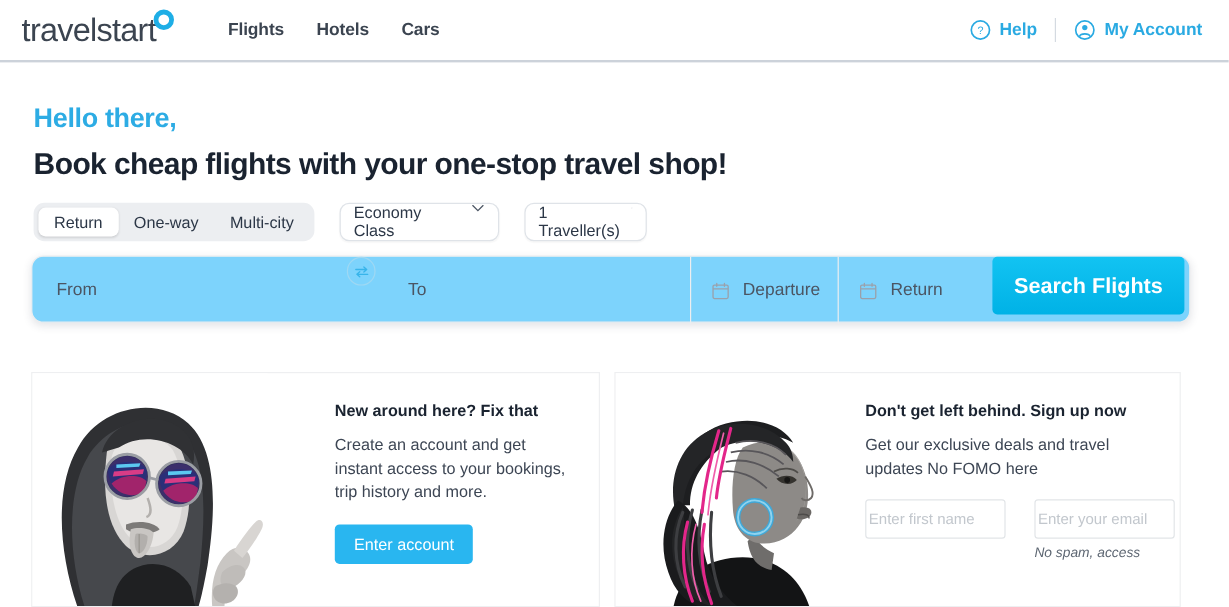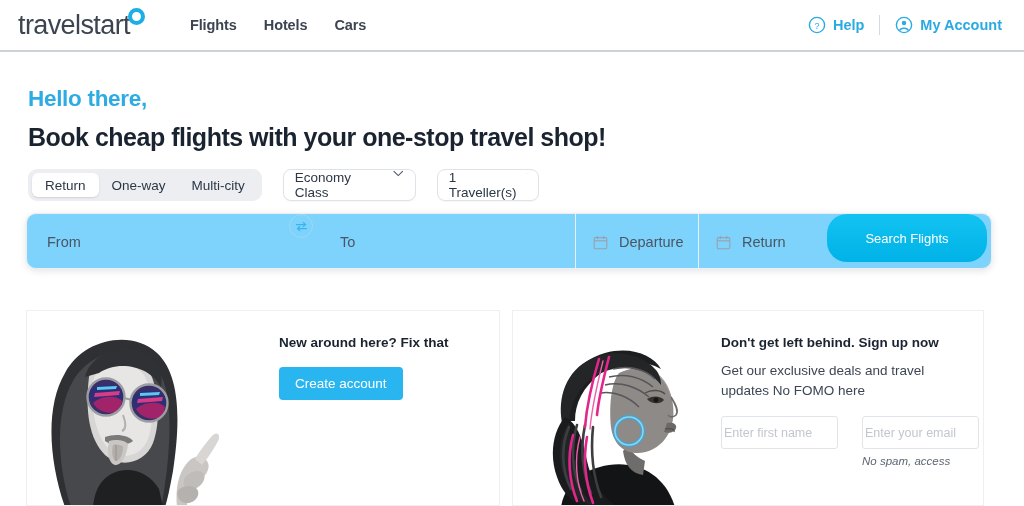--- a/index.html
+++ b/index.html
@@ -94,23 +94,23 @@
   .f-ret { width: 120px; padding-left: 17px; gap: 11px; }
   .vline { width: 1px; height: 56px; background: #eceef0; }
   .swap {
     width: 24px; height: 24px; border-radius: 50%;
     border: 1px solid #9fd8f3; display: flex;
     align-items: center; justify-content: center; cursor: pointer;
     flex: 0 0 auto;
   }
   .search-btn {
     margin-left: auto; margin-right: 4px;
-    width: 160px; height: 48px; border-radius: 20px;
+    width: 160px; height: 48px; border-radius: 4px;
     background: linear-gradient(180deg,#12c3f2 0%,#00b2e6 100%);
-    color: #fff; font-size: 13px; font-weight: 400;
+    color: #fff; font-size: 18px; font-weight: 700;
     display: flex; align-items: center; justify-content: center;
     cursor: pointer; border: none; font-family: "Liberation Sans", sans-serif;
   }
 
   
   .cards { position: absolute; top: 310px; left: 26px; display: flex; gap: 12px; }
   .card {
     background: #fff; border: 1px solid #eeeff1;
     display: flex; height: 196px; overflow: hidden;
   }
@@ -281,21 +281,22 @@
 
             <path d="M150 196 C148 176 152 160 162 150 C168 144 176 144 180 150 C184 156 180 164 172 170 C164 176 160 186 160 196 Z" fill="#c9c6c3"></path>
             <path d="M168 148 C174 138 182 128 186 124 C190 120 194 124 191 130 C187 138 180 148 175 154 Z" fill="#d8d5d2"></path>
             <path d="M158 166 C164 160 172 158 176 162 C180 166 176 174 168 178 C160 182 154 176 158 166 Z" fill="#bfbcb9"></path>
             <path d="M152 178 C158 174 166 174 170 178 C174 184 168 192 160 192 C152 192 148 184 152 178 Z" fill="#b4b1ae"></path>
           </g>
         </svg>
       </div>
       <div class="card-body">
         <div class="card-title">New around here? Fix that</div>
-        <button class="btn-primary">Create account</button>
+        <div class="card-text">Create an account and get instant access to your bookings, trip history and more.</div>
+        <button class="btn-primary">Enter account</button>
       </div>
     </div>
 
     <div class="card card-right">
       <div class="photo">
         <svg width="196" height="196" viewBox="0 0 196 196">
           <rect width="196" height="196" fill="#ffffff"></rect>
           <g>
 
             <path d="M48 196 C52 172 70 158 96 154 C126 150 152 164 162 196 Z" fill="#131415"></path>

